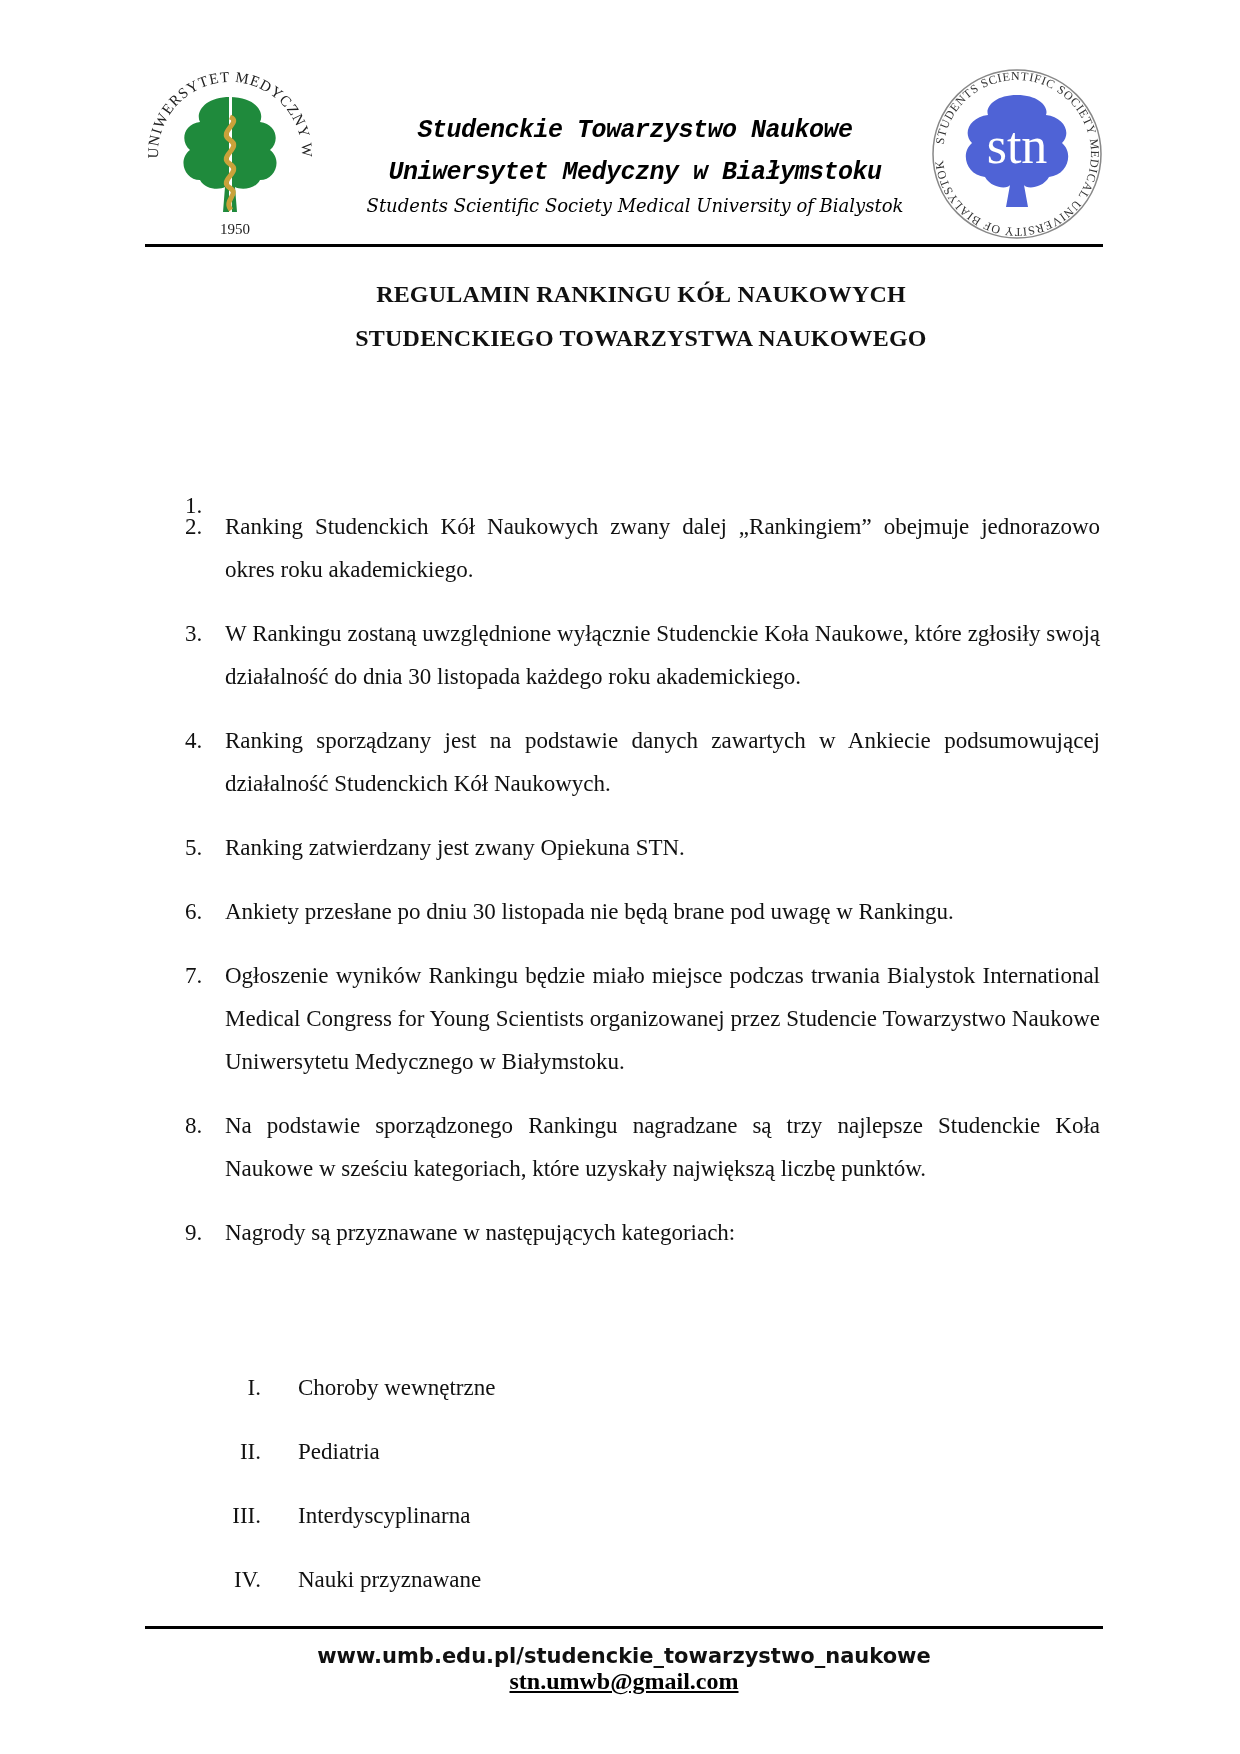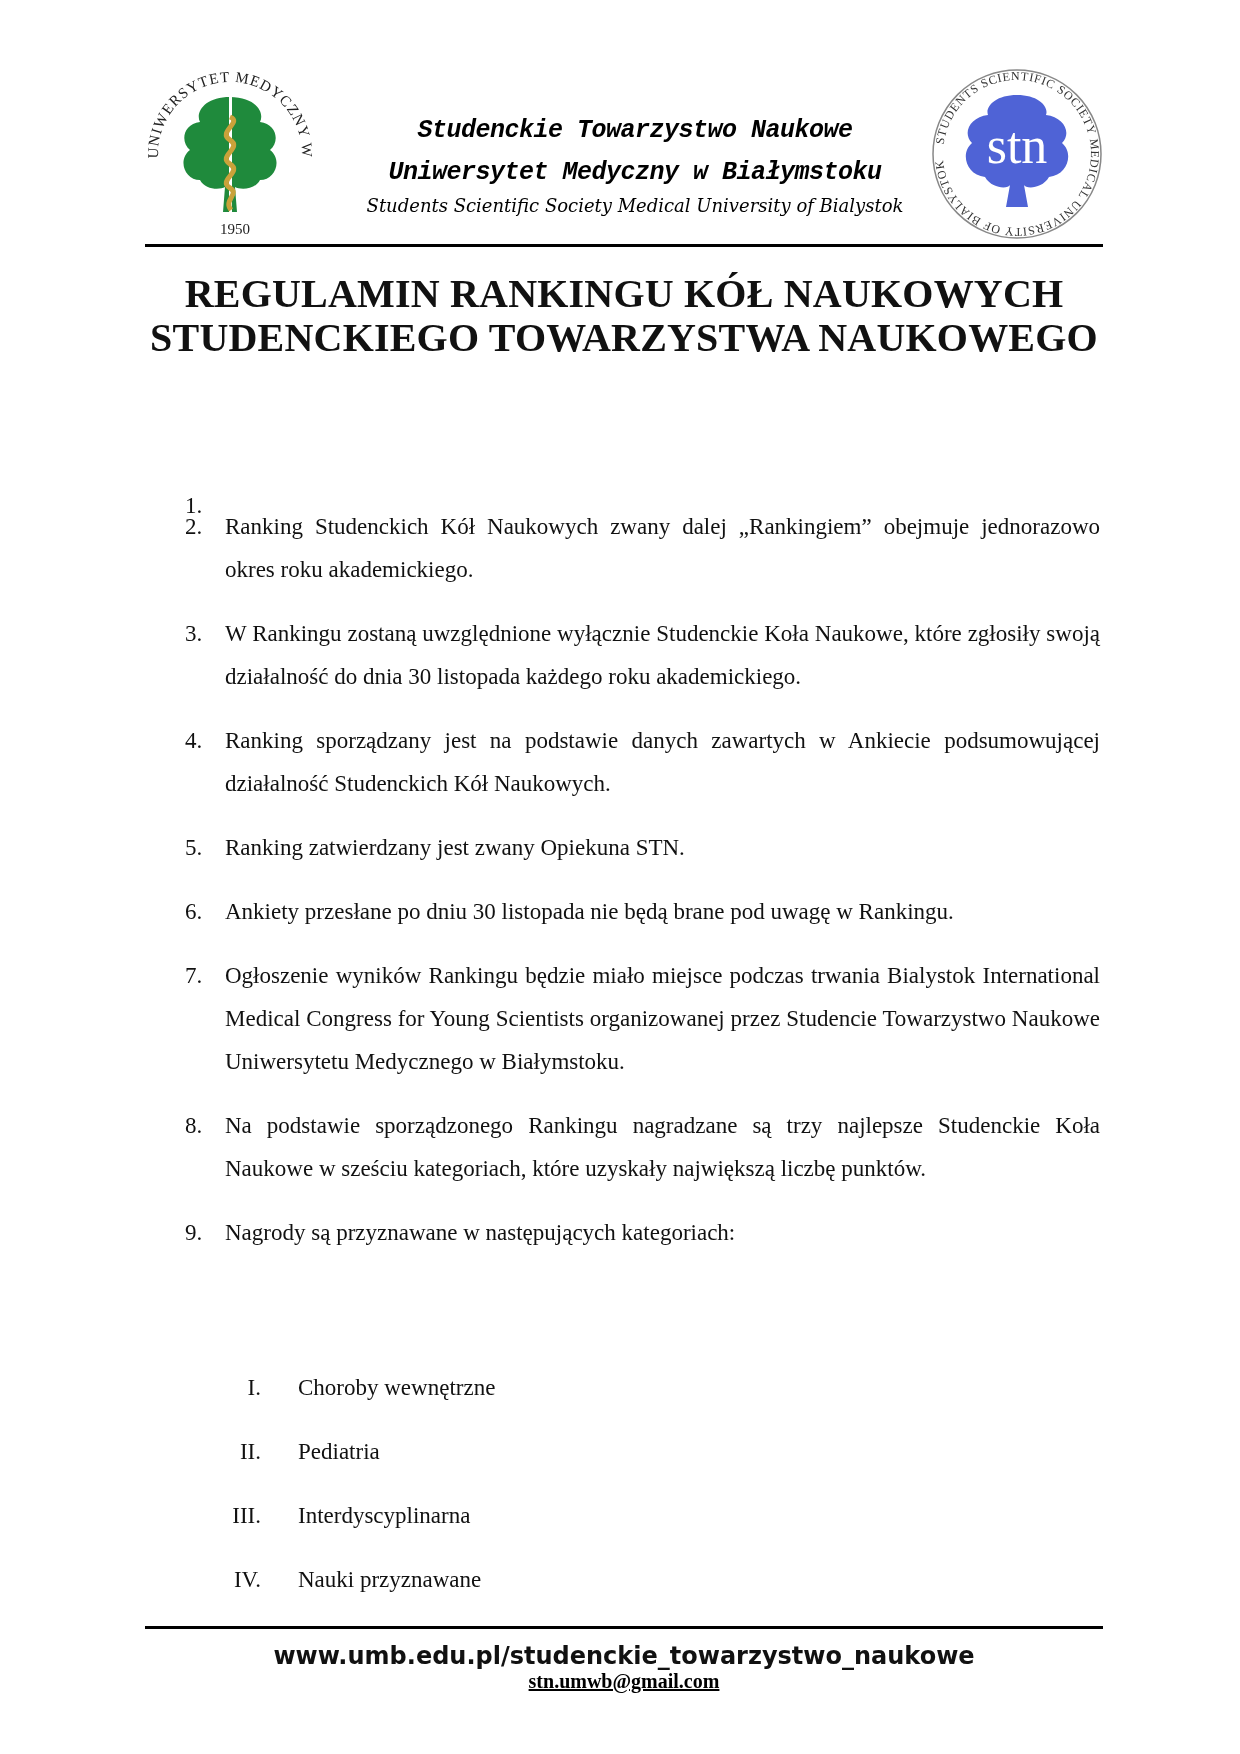--- a/index.html
+++ b/index.html
@@ -16,33 +16,33 @@
     font-style: italic; font-weight: bold; font-size: 25px; line-height: 42px;
     letter-spacing: -0.5px; color: #000;
   }
   .ht-line3 {
     font-family: "DejaVu Serif", serif; font-style: italic; font-size: 18px; line-height: 24px; color: #000;
   }
   .rule { position: absolute; left: 145px; width: 958px; height: 3px; background: #000; }
   .rule.top { top: 244px; }
   .rule.bottom { top: 1626px; }
   .title {
-    position: absolute; left: 145px; top: 272px; width: 958px; text-align: center;
-    font-weight: bold; font-size: 40px; line-height: 44px; letter-spacing: 0.2px;
+    position: absolute; left: 162px; top: 272px; width: 958px; text-align: center;
+    font-weight: bold; font-size: 24px; line-height: 44px; letter-spacing: 0.2px;
   }
   .list { position: absolute; left: 185px; top: 484px; width: 915px; }
   .item { position: relative; padding-left: 40px; font-size: 23px; line-height: 43px; text-align: justify; margin-bottom: 21px; }
   .item .num { position: absolute; left: 0; top: 0; }
   .sublist { position: absolute; left: 225px; top: 1366px; width: 600px; }
   .subitem { position: relative; height: 64px; font-size: 23px; line-height: 43px; }
   .subitem .rnum { position: absolute; left: 0; width: 36px; text-align: right; }
   .subitem .stext { position: absolute; left: 73px; }
   .footer { position: absolute; left: 145px; top: 1642px; width: 958px; text-align: center; }
-  .footer .url { font-family: "DejaVu Sans", "Liberation Sans", sans-serif; font-weight: bold; font-size: 24px; line-height: 28px; }
-  .footer .mail { font-family: "Liberation Serif", serif; font-weight: bold; font-size: 20px; line-height: 22px; text-decoration: underline; color: #000; }
+  .footer .url { font-family: "DejaVu Sans", "Liberation Sans", sans-serif; font-weight: bold; font-size: 21px; line-height: 28px; }
+  .footer .mail { font-family: "Liberation Serif", serif; font-weight: bold; font-size: 24px; line-height: 22px; text-decoration: underline; color: #000; }
 </style>
 </head>
 <body>
 
 <div class="header">
   <svg class="logo-left" viewBox="0 0 170 180">
     <defs>
       <path id="ringL" d="M 85 170 m -72 -78 a 72 72 0 1 1 144 0"></path>
     </defs>
     <text font-family="Liberation Serif, serif" font-size="15" fill="#222" letter-spacing="1">

